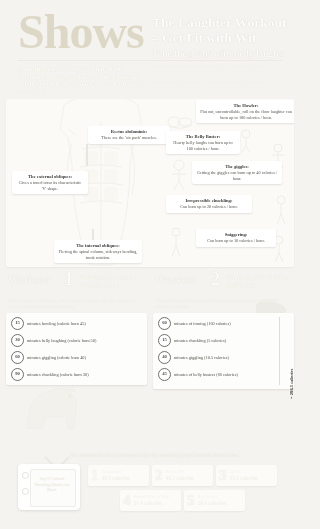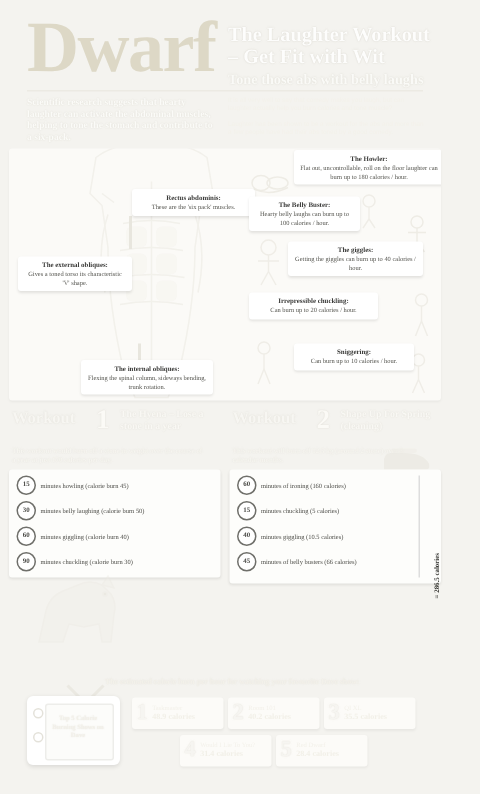--- a/index.html
+++ b/index.html
@@ -189,21 +189,21 @@
   #rank5{left:184px;top:50px;width:58px;}
   .arrow{position:absolute;left:44px;top:16px;width:26px;height:16px;}
   .dog{position:absolute;left:16px;top:382px;width:72px;height:52px;opacity:.38;}
 </style>
 </head>
 <body>
 
 <div class="page">
 
   <div class="header">
-    <div class="brand">Dwarf</div>
+    <div class="brand">Shows</div>
     <div class="title-block">
       <div class="title">The Laughter Workout – Get Fit with Wit</div>
       <div class="subtitle">Tone those abs with belly laughs</div>
     </div>
     <div class="hdr-rule"></div>
     <div class="lead">Scientific research suggests that hearty laughter can activate the abdominal muscles, helping to tone the stomach and contribute to a six-pack.</div>
     <div class="deck">
       <p>It is all very well to say that comedy makes you laugh, but can laughter actually help you burn calories and tone muscle?</p>
       <p>Laughter has been shown to be a workout for the abs and more than a few people have had their abs toned by a good comedy.</p>
     </div>

